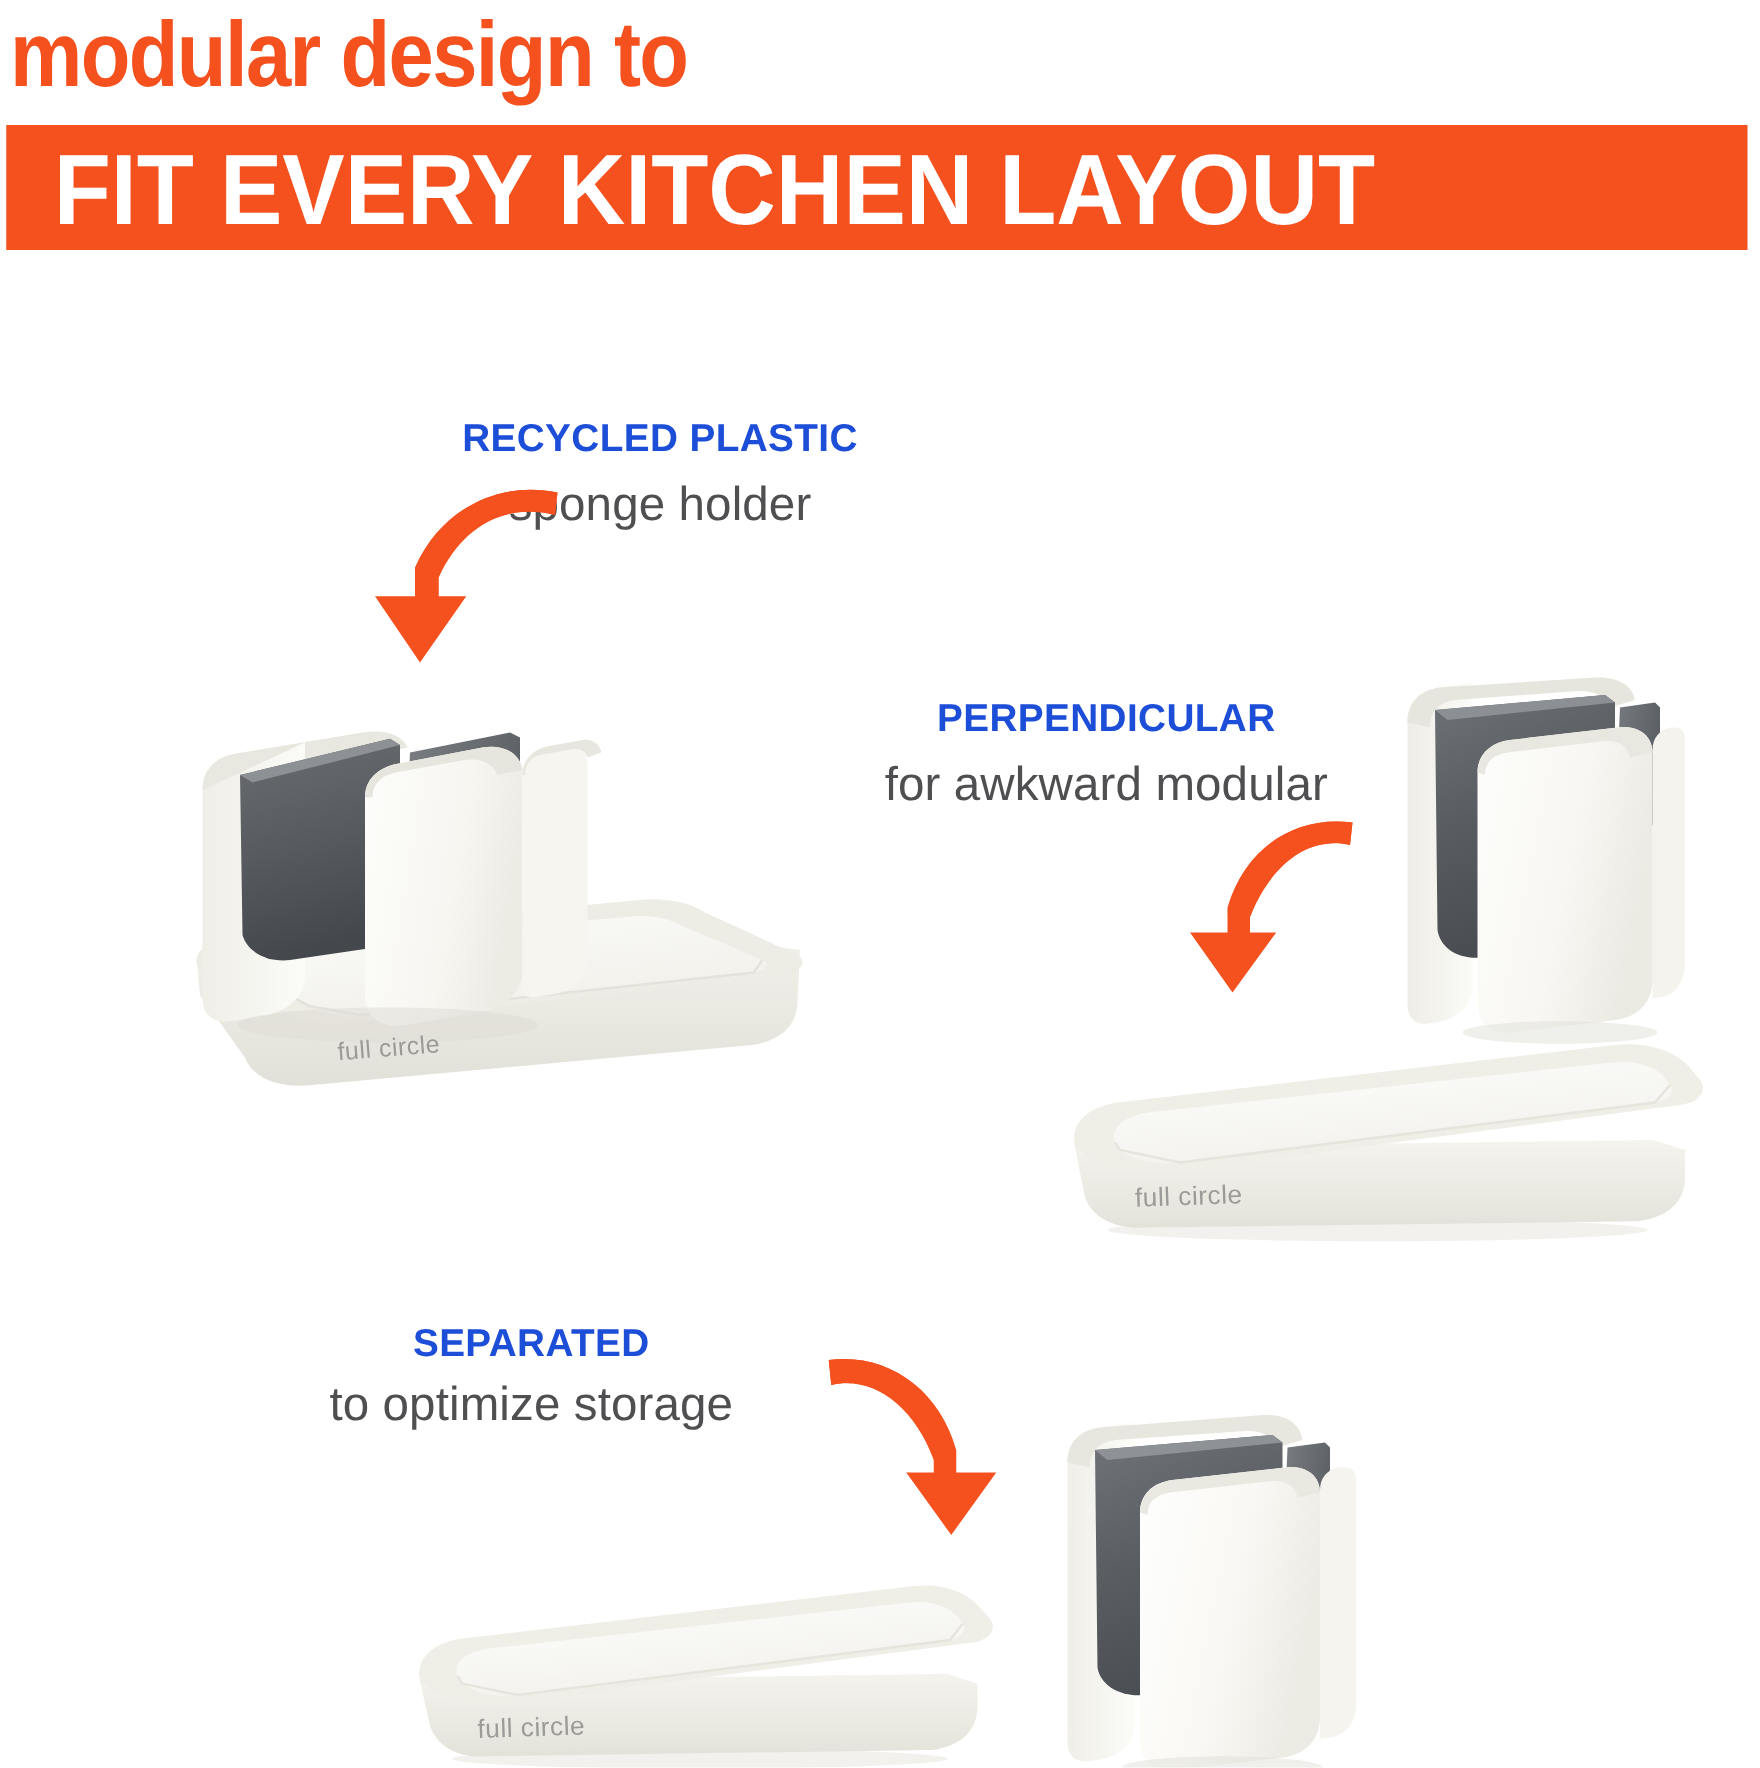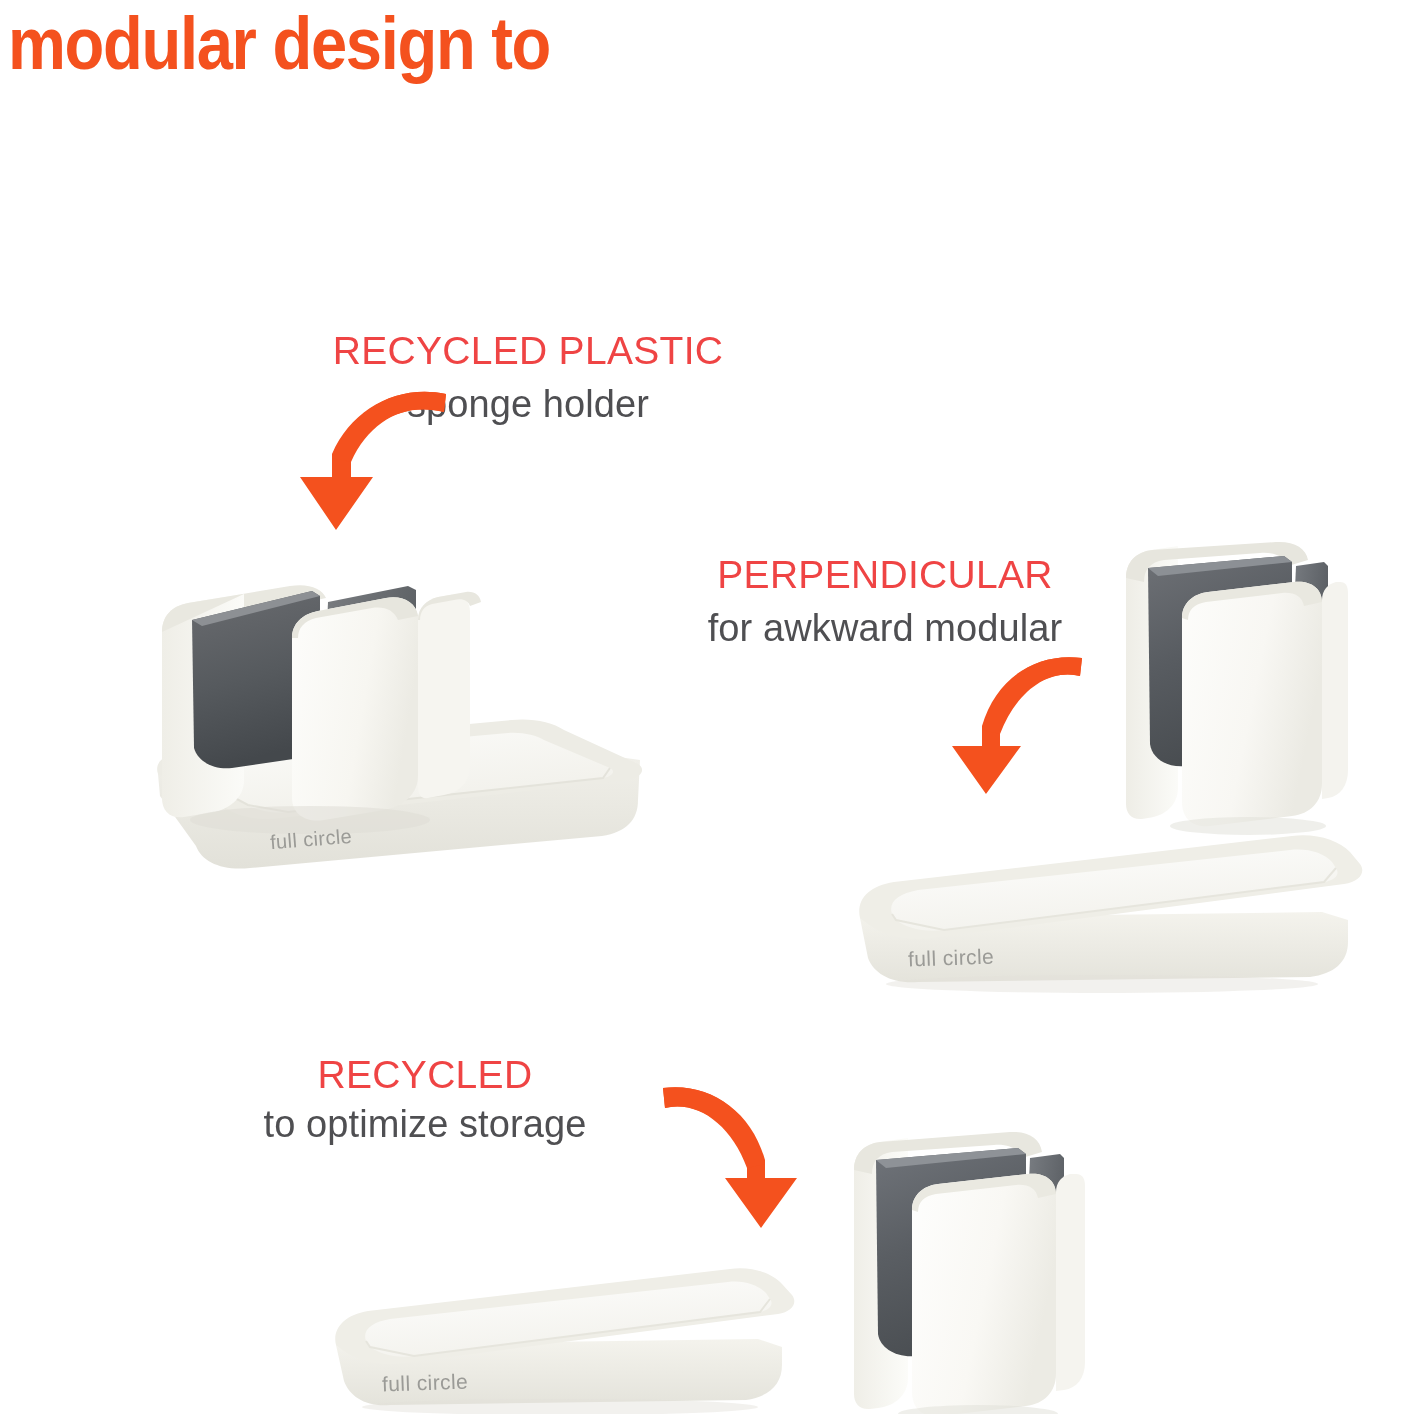--- a/index.html
+++ b/index.html
@@ -55,24 +55,24 @@
     letter-spacing: 0px;
     transform: scaleX(0.935);
     transform-origin: left top;
     white-space: nowrap;
   }
 
   
   .callout { position: absolute; }
 
   .callout .c-title {
-    font-size: 39px;
+    font-size: 31px;
     line-height: 46px;
-    font-weight: 400;
-    color: #ef4444;
+    font-weight: 700;
+    color: #1d4ed8;
     letter-spacing: 0.3px;
     white-space: nowrap;
   }
 
   .callout .c-sub {
     font-size: 38px;
     line-height: 48px;
     font-weight: 400;
     color: #4F4F52;
     letter-spacing: 0.1px;
@@ -98,20 +98,23 @@
     font-family: "Liberation Sans", "DejaVu Sans", sans-serif;
   }
 </style>
 </head>
 <body>
 
 <div id="page">
 
   <div class="headline-top">modular design to</div>
 
+  <div class="banner">
+    <div class="banner-text">FIT EVERY KITCHEN LAYOUT</div>
+  </div>
 
   <div class="callout align-center" style="left:248px; top:328px; width:560px;">
     <div class="c-title">RECYCLED PLASTIC</div>
     <div class="c-sub" style="margin-top:6px;">sponge holder</div>
   </div>
 
   <div class="arrow" style="left:278px; top:382px;">
     <svg width="190" height="155" viewBox="0 0 190 155">
       <path d="M168 12
                C 120 2, 74 26, 54 72
@@ -142,21 +145,21 @@
                L 83 98
                L 62 98
                L 62 82
                C 76 46, 108 20, 142 28
                Z" fill="#F4511E"></path>
       <path d="M144 10 C 98 4, 58 30, 44 82 L 62 86 C 78 44, 110 20, 142 28 Z" fill="#F4511E"></path>
     </svg>
   </div>
 
   <div class="callout align-center" style="left:175px; top:1052px; width:500px;">
-    <div class="c-title">RECYCLED</div>
+    <div class="c-title">SEPARATED</div>
     <div class="c-sub" style="margin-top:2px;">to optimize storage</div>
   </div>
 
   <div class="arrow" style="left:648px; top:1078px;">
     <svg width="165" height="155" viewBox="0 0 165 155">
       <g transform="translate(165,0) scale(-1,1)">
         <path d="M150 10
                  C 104 4, 62 32, 48 82
                  L 48 100
                  L 16 100

